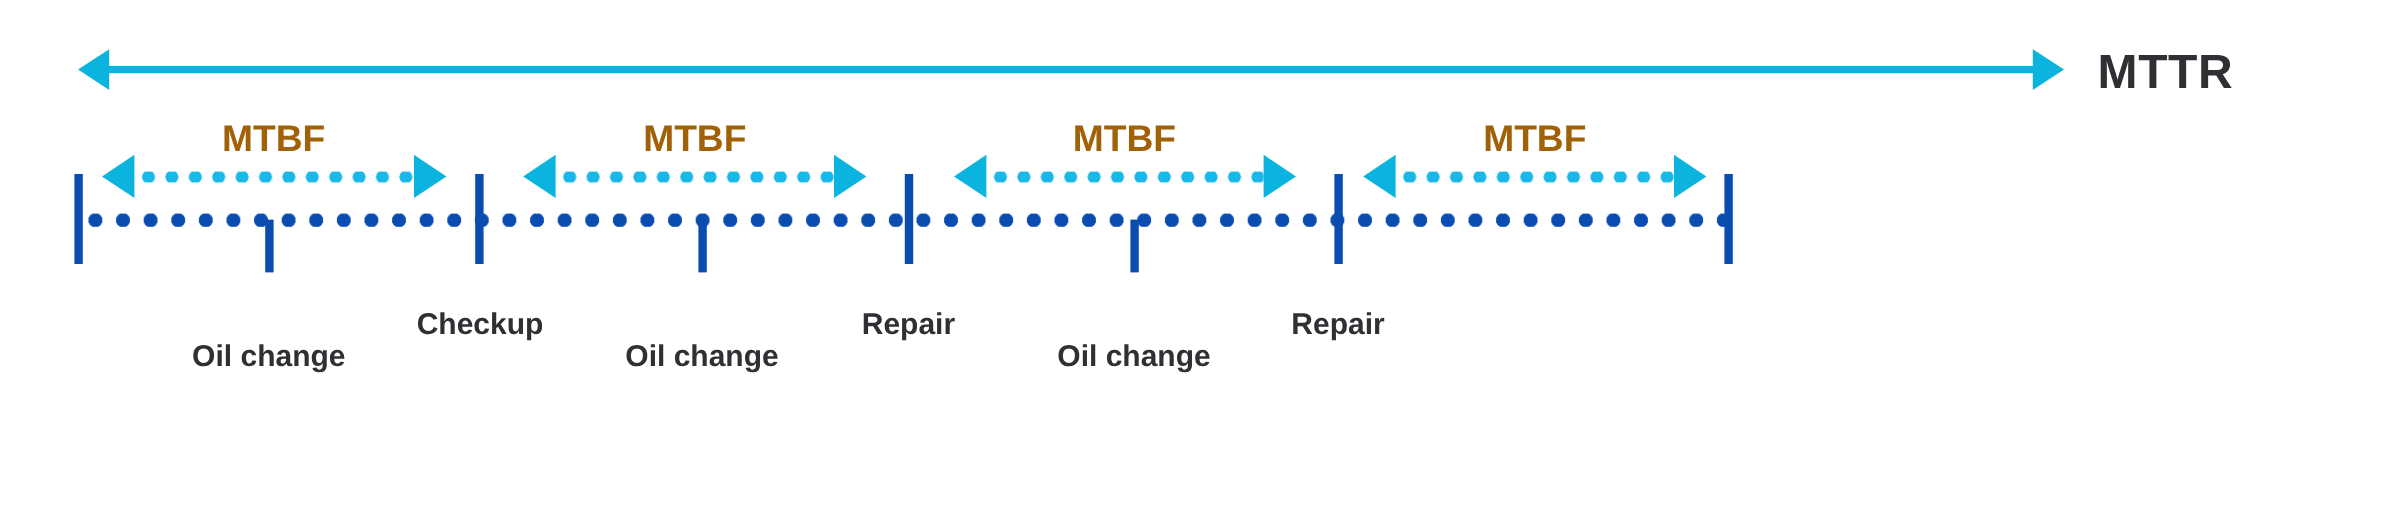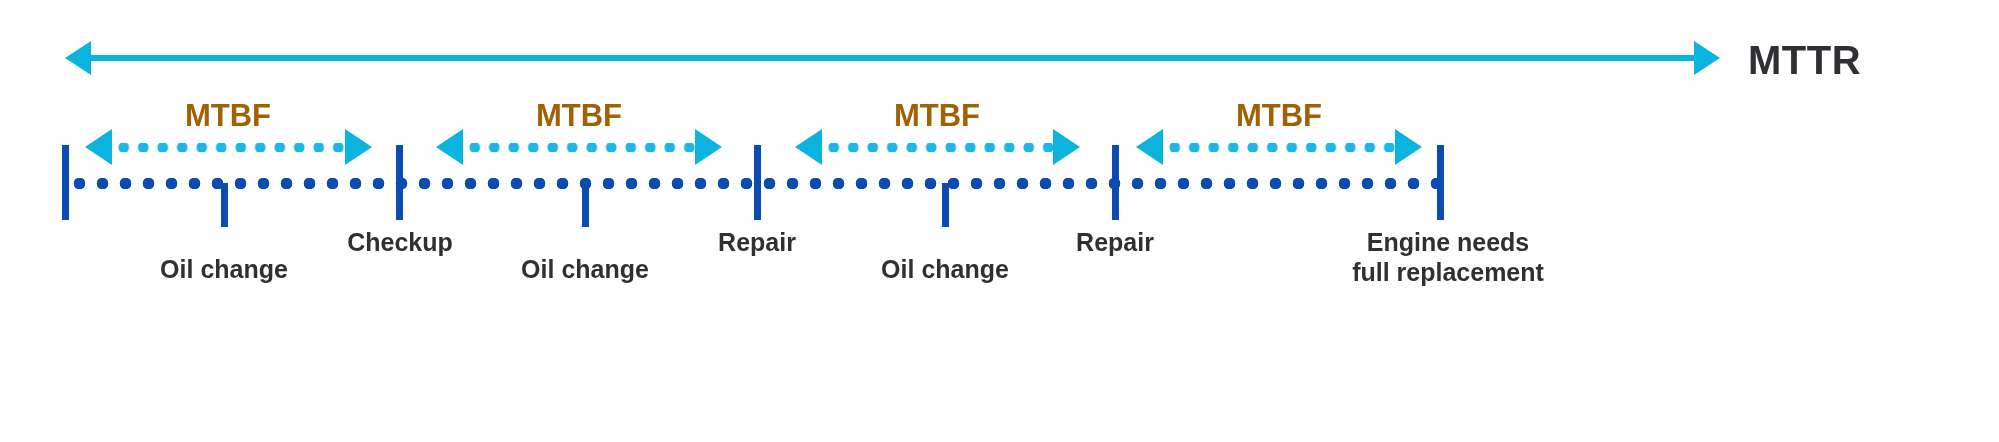--- a/index.html
+++ b/index.html
@@ -20,21 +20,21 @@
     background-size:19.5px 9px;background-repeat:repeat-x;background-position:left center;}
   .ah-left-s{border-top:18px solid transparent;border-bottom:18px solid transparent;border-right:27px solid #0bb4de;}
   .ah-right-s{border-top:18px solid transparent;border-bottom:18px solid transparent;border-left:27px solid #0bb4de;}
 
   
   .timeline{position:absolute;height:11px;
     background-image:radial-gradient(circle, #0b4cb0 44%, rgba(0,0,0,0) 48%);
     background-size:23px 11px;background-repeat:repeat-x;background-position:left center;}
   .tick{position:absolute;background:#0b4cb0;width:7px;}
   .ev-label{position:absolute;font-size:25px;font-weight:700;color:#2f3033;
-    text-align:center;white-space:nowrap;transform:translateX(-50%);line-height:1.18;}
+    white-space:nowrap;transform:translateX(-50%);line-height:1.18;margin-top:28px;}
 </style>
 </head>
 <body>
 
 <div id="stage">
 
   <div>
     <div class="arrow-head ah-left" style="left:65px;top:41px;"></div>
     <div class="mttr-line" style="left:89px;top:55px;width:1608px;"></div>
     <div class="arrow-head ah-right" style="left:1694px;top:41px;"></div>
@@ -92,16 +92,14 @@
   <div class="ev-label" style="left:400px;top:228px;">Checkup</div>
 
   <div class="ev-label" style="left:585px;top:255px;">Oil change</div>
 
   <div class="ev-label" style="left:757px;top:228px;">Repair</div>
 
   <div class="ev-label" style="left:945px;top:255px;">Oil change</div>
 
   <div class="ev-label" style="left:1115px;top:228px;">Repair</div>
 
-  <div class="ev-label" style="left:1448px;top:228px;white-space:pre;">Engine needs
-full replacement</div>
 
 </div>
 
 </body></html>

